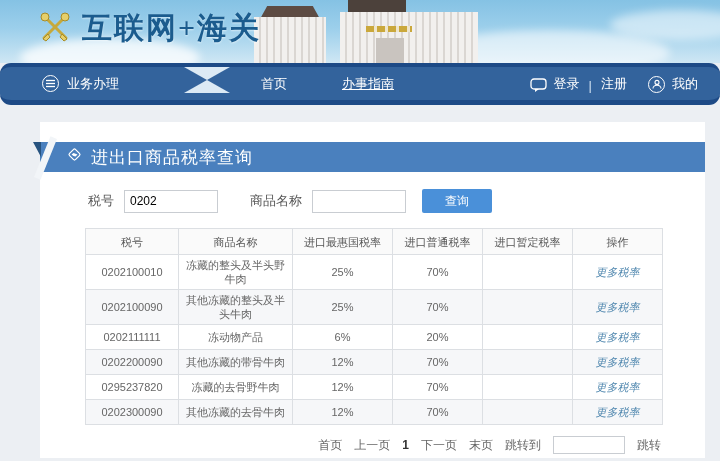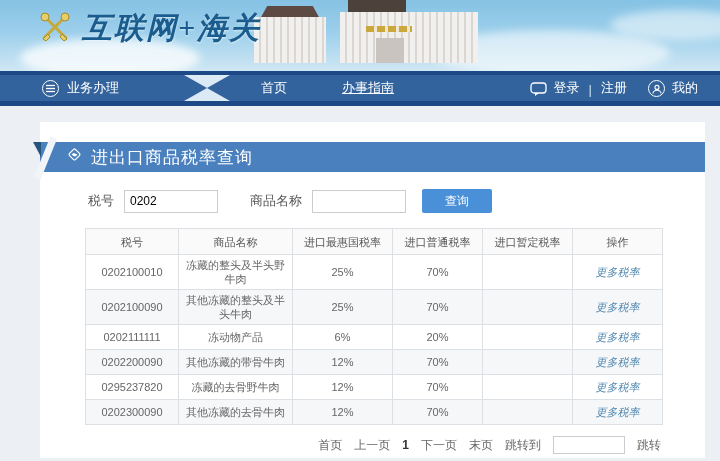--- a/index.html
+++ b/index.html
@@ -5,23 +5,22 @@
   * { margin: 0; padding: 0; box-sizing: border-box; }
   html, body { width: 720px; height: 461px; overflow: hidden; }
   body {
     font-family: "Liberation Sans", "DejaVu Sans", sans-serif;
     background: #eceff3;
     position: relative;
   }
 
   
   .banner {
-    position: relative; height: 71px; overflow: hidden;
+    position: relative; height: 63px; overflow: hidden;
     background: linear-gradient(180deg, #85c2e4 0%, #9ccfeb 45%, #cfe7f4 100%);
-    font-style: italic;
   }
   .cloud { position: absolute; background: rgba(255,255,255,.75); border-radius: 50%; filter: blur(4px); }
   .cloud.c1 { width: 180px; height: 40px; left: 20px; top: 38px; }
   .cloud.c2 { width: 240px; height: 46px; left: 430px; top: 30px; background: rgba(255,255,255,.55);}
   .cloud.c3 { width: 140px; height: 30px; left: 610px; top: 10px; background: rgba(255,255,255,.5);}
   .logo-wrap { position: absolute; left: 38px; top: 8px; display: flex; align-items: center; gap: 10px; z-index: 3; }
   .logo-text { font-family: "Liberation Serif", "DejaVu Serif", serif; font-size: 30px; font-weight: bold; color: #1b5c8e; letter-spacing: 2px; text-shadow: 0 1px 2px rgba(255,255,255,.6); }
   
   .building { position: absolute; left: 248px; top: 0; width: 235px; height: 63px; z-index: 1; }
   .tower { position: absolute; background: repeating-linear-gradient(90deg, #f2f0ee 0 5px, #dad6d2 5px 7px); }
@@ -29,23 +28,23 @@
   .tower.right { left: 92px; top: 12px; width: 138px; height: 51px; }
   .roof { position: absolute; background: #6d5a50; }
   .roof.left  { left: 12px; top: 6px; width: 60px; height: 13px; clip-path: polygon(12% 0, 88% 0, 100% 100%, 0 100%); background:#5d4b43; }
   .roof.right { left: 100px; top: 0; width: 58px; height: 14px; background: #4c413b; }
   .gold-sign { position: absolute; left: 118px; top: 26px; width: 46px; height: 6px;
     background: repeating-linear-gradient(90deg, #caa83c 0 8px, #efe6cc 8px 11px); }
   .entrance { position: absolute; left: 128px; top: 38px; width: 28px; height: 25px; background: #c9c4bf; }
 
   
   .nav {
-    position: relative; height: 35px; background: #33639c;
+    position: relative; height: 42px; background: #33639c;
     border-top: 4px solid #1d4a86; border-bottom: 5px solid #1d4a86;
-    display: flex; align-items: center; color: #fff; z-index: 4;
+    display: flex; align-items: center; color: #fff; z-index: 4; border-radius: 11px;
   }
   .nav-business { position: absolute; left: 42px; display: flex; align-items: center; gap: 8px; font-size: 13px; cursor: pointer; }
   .x-divider { position: absolute; left: 184px; top: 0; height: 26px; width: 46px; }
   .nav-item { position: absolute; font-size: 13px; cursor: pointer; }
   .nav-item.home { left: 261px; }
   .nav-item.guide { left: 342px; text-decoration: underline; }
   .nav-right { position: absolute; right: 22px; display: flex; align-items: flex-end; gap: 7px; font-size: 13px; }
   .nav-right .sep { color: #cfe0f0; margin: 0 2px; }
   .icon-circle { width: 17px; height: 17px; border: 1.3px solid #fff; border-radius: 50%;
     display: inline-flex; align-items: center; justify-content: center; }

